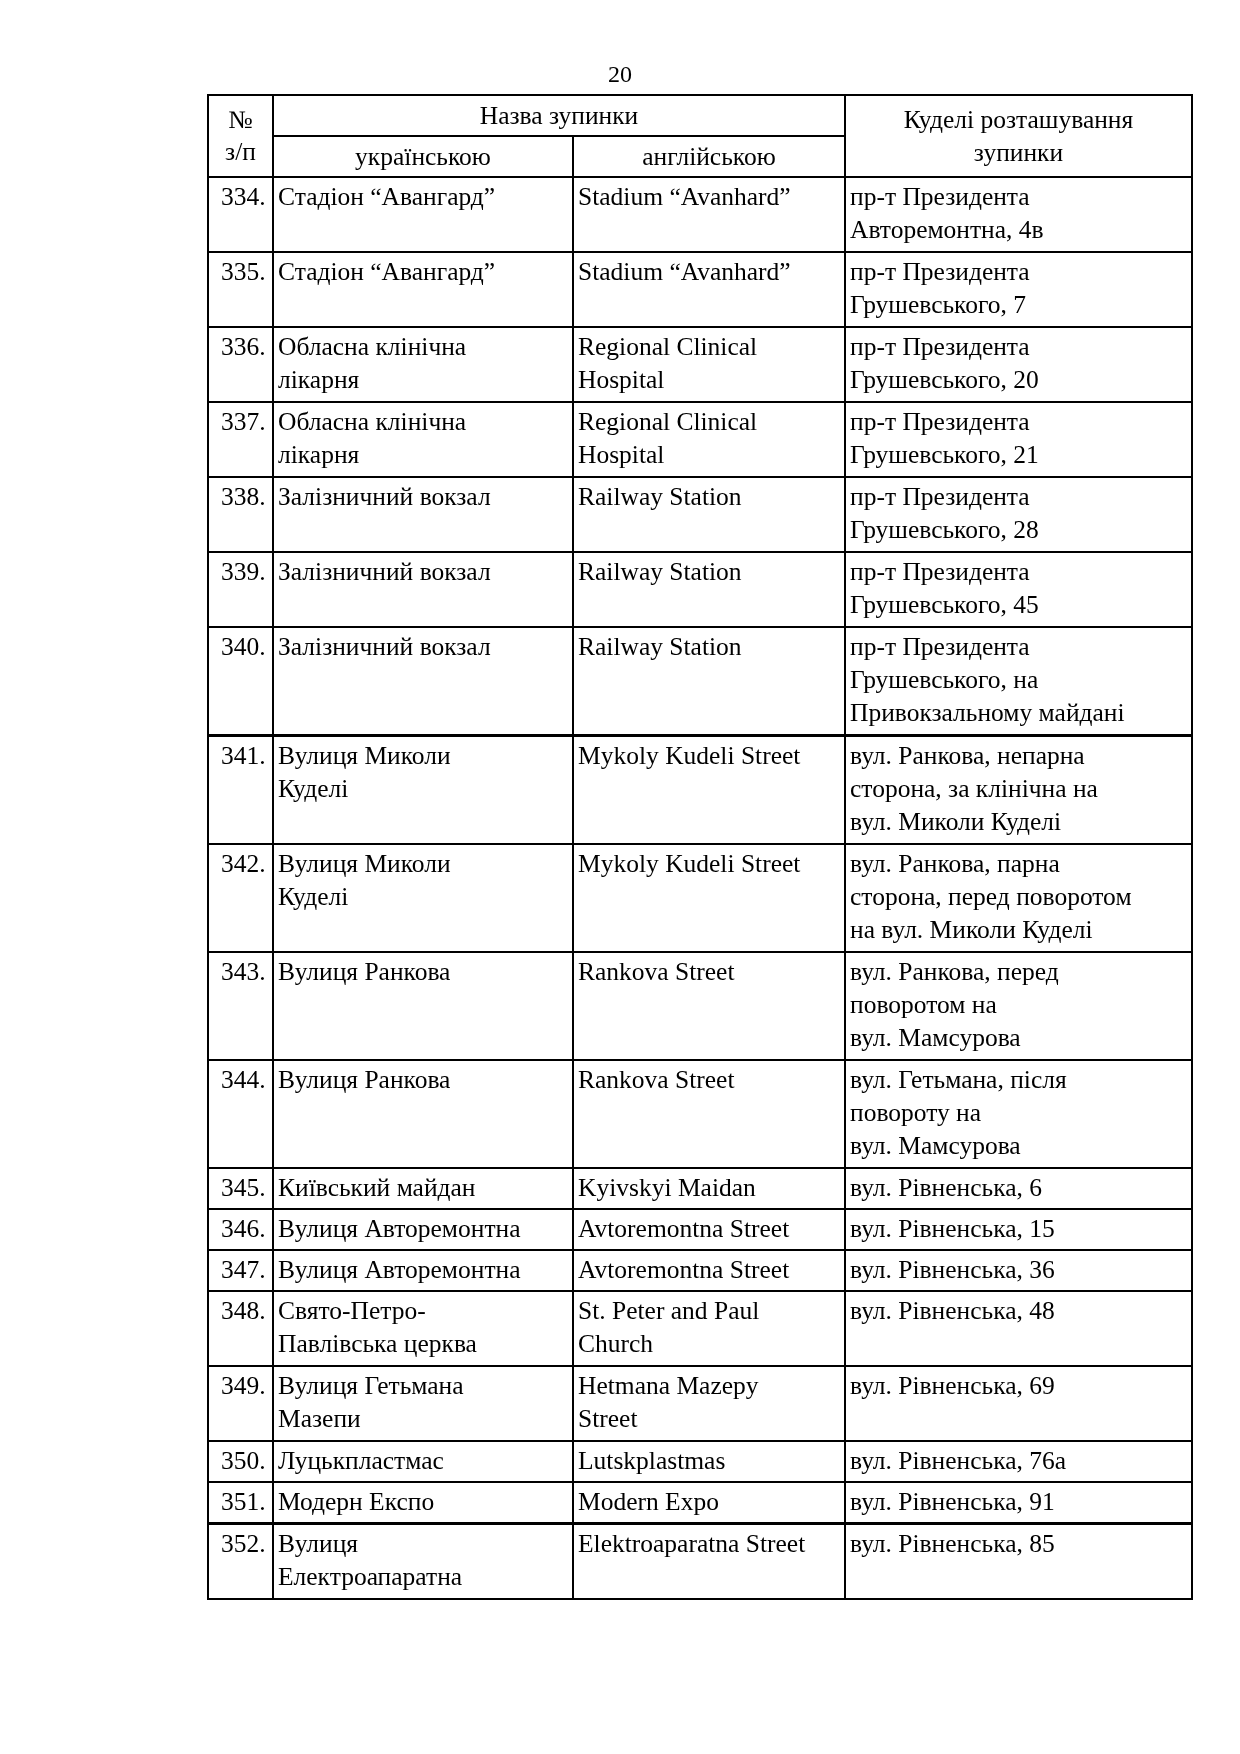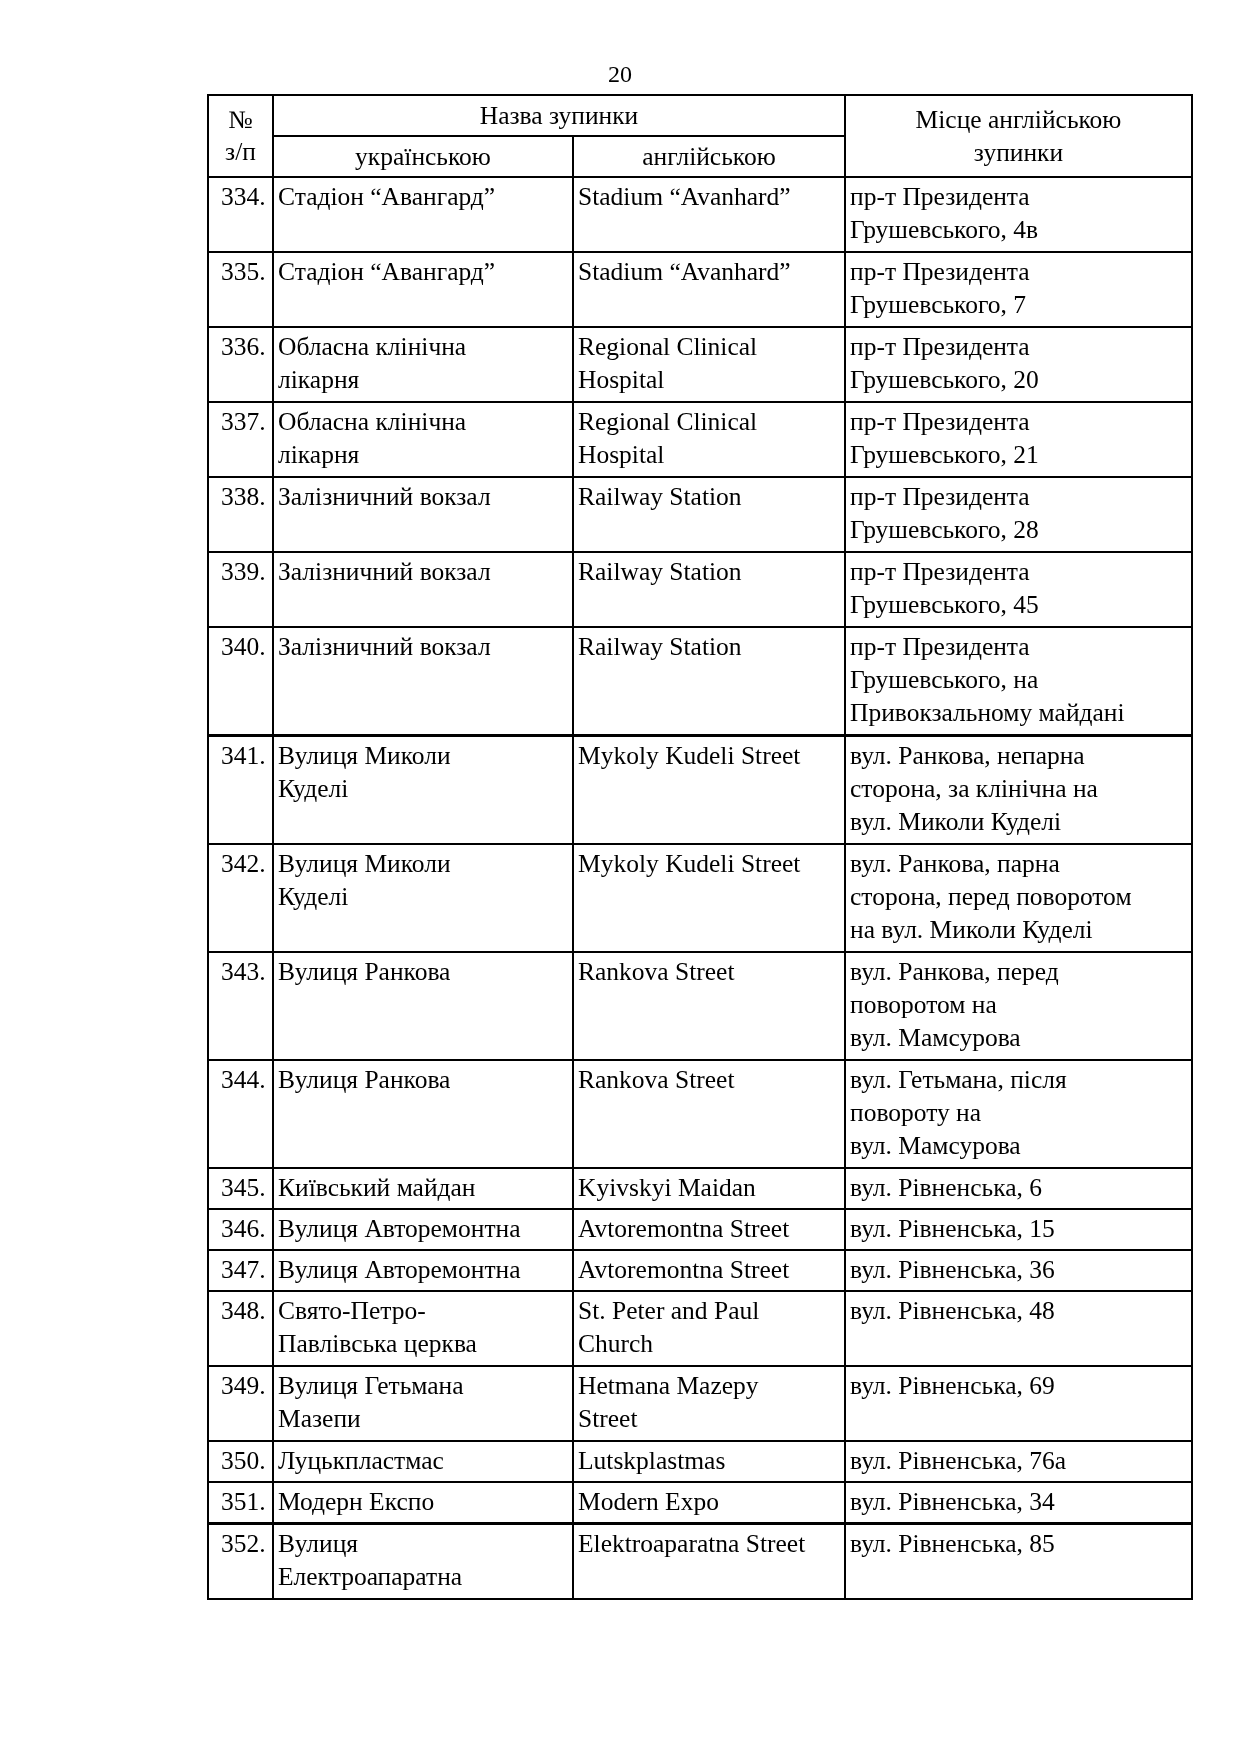--- a/index.html
+++ b/index.html
@@ -54,41 +54,41 @@
       <col class="c-loc">
   </colgroup>
   <thead>
     <tr>
       <th rowspan="2" class="num-head">
         <span class="line">№</span>
         <span class="line">з/п</span>
       </th>
       <th colspan="2">Назва зупинки</th>
       <th rowspan="2">
-        <span class="line">Місце англійською</span>
+        <span class="line">Куделі розташування</span>
         <span class="line">зупинки</span>
       </th>
     </tr>
     <tr>
       <th>українською</th>
       <th>англійською</th>
     </tr>
   </thead>
   <tbody id="rows">
       <tr class="h2">
         <td class="num">334.</td>
         <td>
           <span class="line">Стадіон “Авангард”</span>
         </td>
         <td>
           <span class="line">Stadium “Avanhard”</span>
         </td>
         <td>
           <span class="line">пр-т Президента</span>
-          <span class="line">Грушевського, 4в</span>
+          <span class="line">Авторемонтна, 4в</span>
         </td>
       </tr>
       <tr class="h2">
         <td class="num">335.</td>
         <td>
           <span class="line">Стадіон “Авангард”</span>
         </td>
         <td>
           <span class="line">Stadium “Avanhard”</span>
         </td>
@@ -303,21 +303,21 @@
       </tr>
       <tr class="h1">
         <td class="num">351.</td>
         <td>
           <span class="line">Модерн Експо</span>
         </td>
         <td>
           <span class="line">Modern Expo</span>
         </td>
         <td>
-          <span class="line">вул. Рівненська, 34</span>
+          <span class="line">вул. Рівненська, 91</span>
         </td>
       </tr>
       <tr class="h2 thick-top">
         <td class="num">352.</td>
         <td>
           <span class="line">Вулиця</span>
           <span class="line">Електроапаратна</span>
         </td>
         <td>
           <span class="line">Elektroaparatna Street</span>

